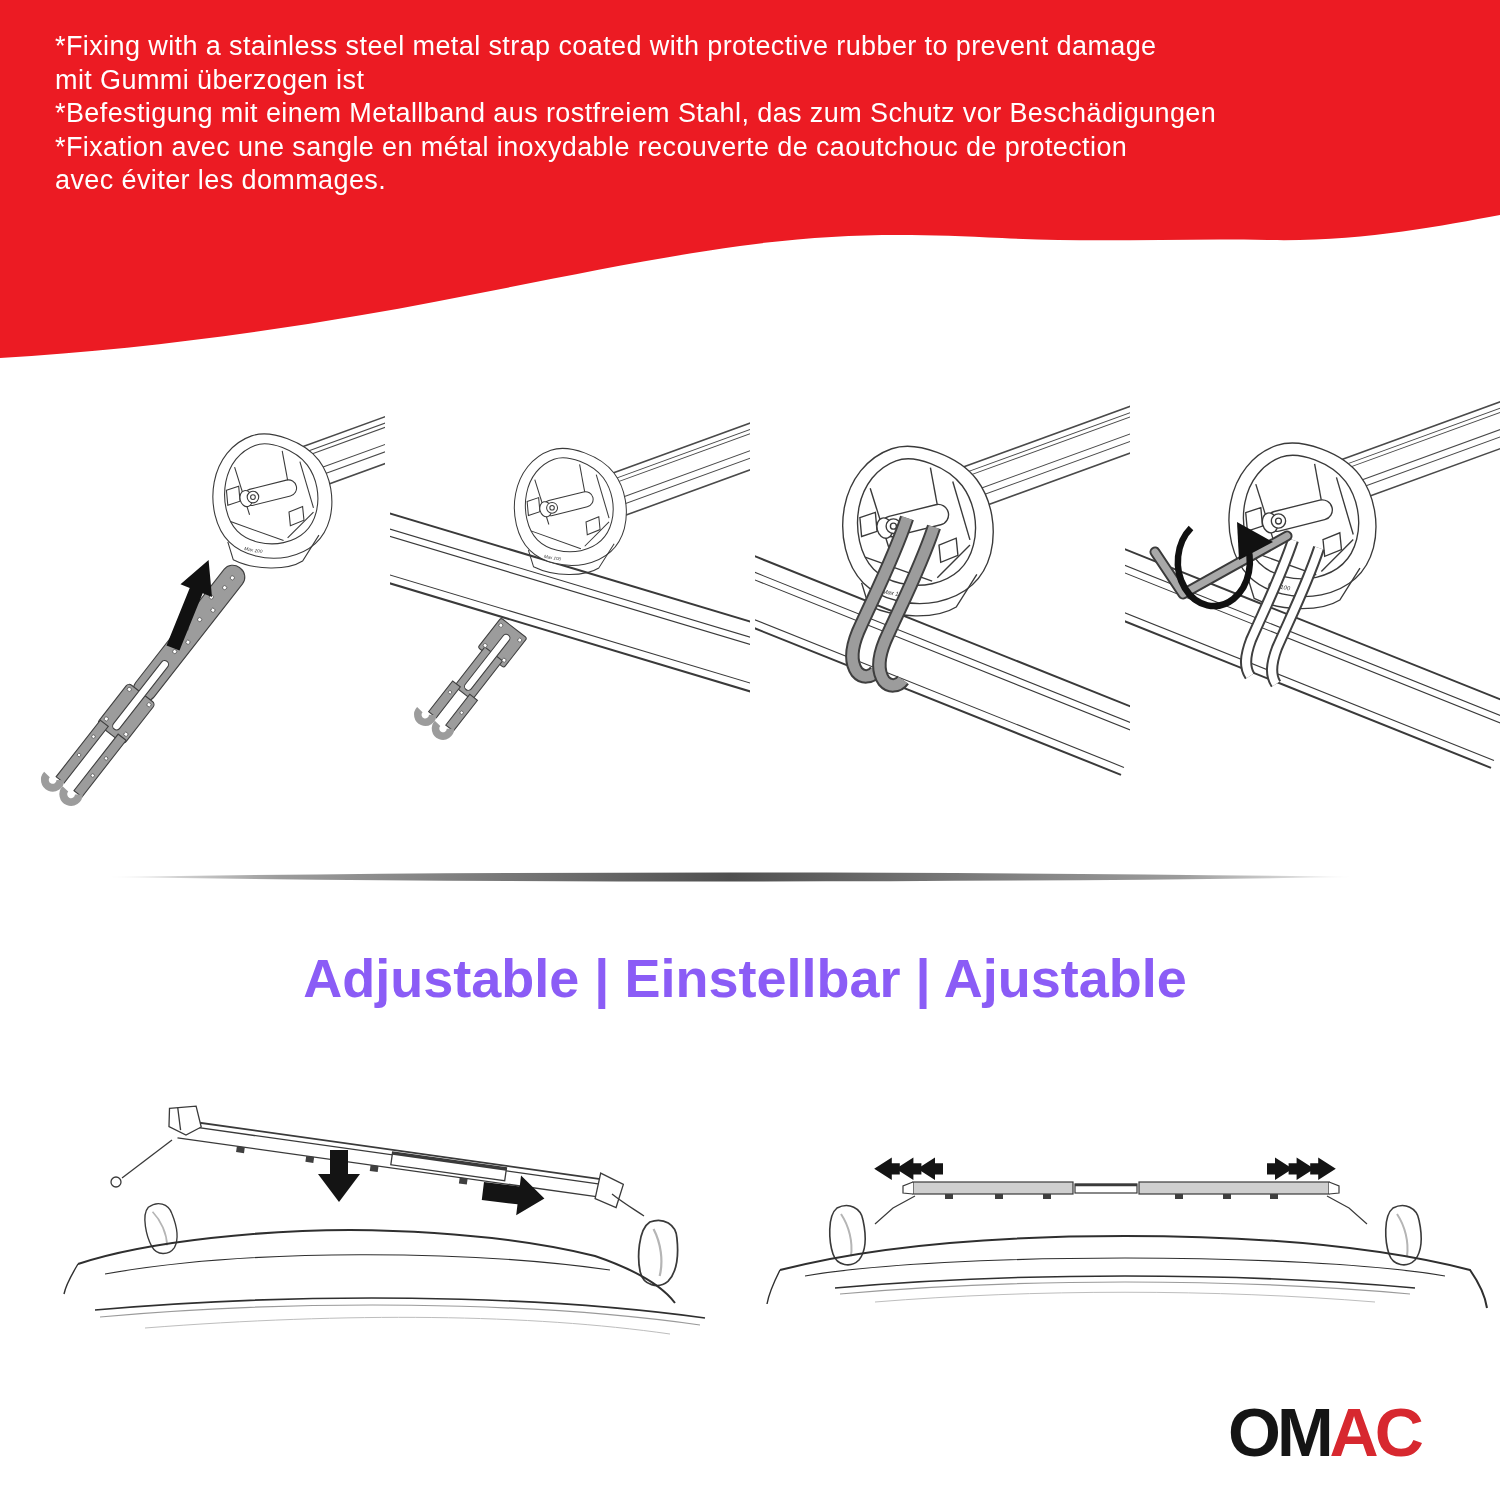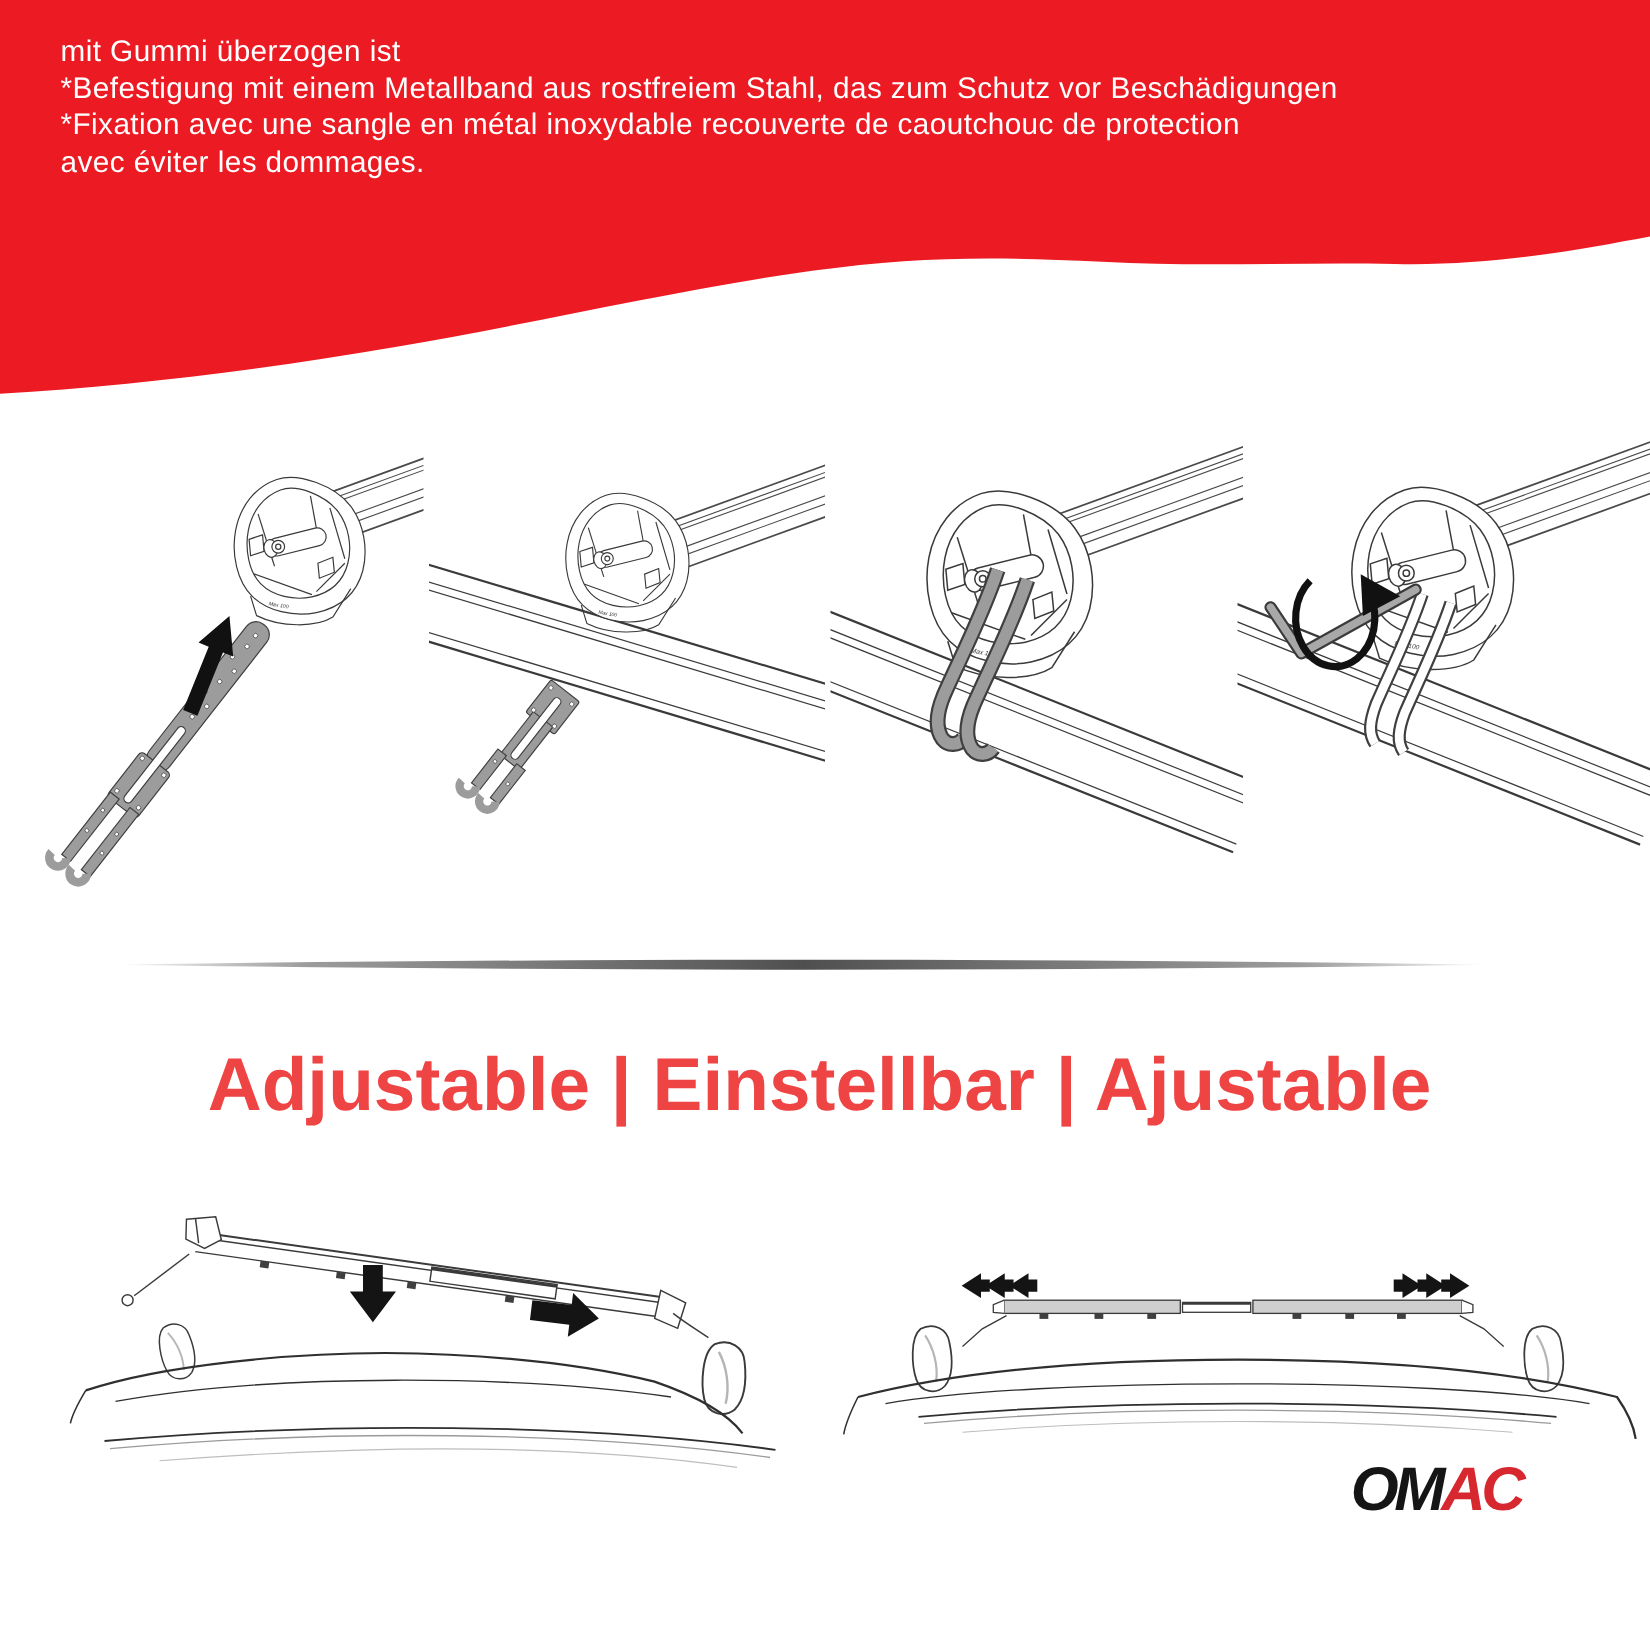--- a/index.html
+++ b/index.html
@@ -4,25 +4,25 @@
 <style>
   html,body{margin:0;padding:0;background:#fff;}
   .canvas{position:relative;width:1500px;height:1500px;background:#ffffff;overflow:hidden;
           font-family:"Liberation Sans", sans-serif;}
   .wave{position:absolute;left:0;top:0;}
   .header-text{position:absolute;left:55px;top:30px;width:1400px;color:#ffffff;
                font-size:27px;line-height:33.5px;letter-spacing:.4px;font-weight:500;}
   .step{position:absolute;top:390px;}
   .divider{position:absolute;left:105px;top:870px;}
   .title{position:absolute;left:0;top:947px;width:1490px;text-align:center;
-         color:#ef4444;font-size:68px;font-weight:800;letter-spacing:0px;}
+         color:#8b5cf6;font-size:54px;font-weight:800;letter-spacing:0px;}
   .figL{position:absolute;left:50px;top:1078px;}
   .figR{position:absolute;left:765px;top:1140px;}
-  .logo{position:absolute;left:1228px;top:1326px;font-size:56px;font-weight:800;
-        letter-spacing:-4px;line-height:1;color:#151515;font-style:italic;}
+  .logo{position:absolute;left:1228px;top:1398px;font-size:68px;font-weight:800;
+        letter-spacing:-4px;line-height:1;color:#151515;}
   .logo .red{color:#d7282f;}
   svg{display:block;}
   .ink{stroke:#3a3a3a;fill:none;}
 </style>
 </head>
 <body>
 
 <div class="canvas">
 
   <svg width="0" height="0" style="position:absolute" aria-hidden="true">
@@ -130,20 +130,21 @@
           <polygon points="0,9 10,9 10,2 32,16 10,30 10,23 0,23" fill="#141414"></polygon>
         </g>
     </defs>
   </svg>
 
   <svg class="wave" width="1500" height="380" viewBox="0 0 1500 380">
     <path fill="#ec1b23" d="M0,0 H1500 V215 C1440,226 1360,242 1268,240 C1180,238 1095,243 1002,238 C905,233 833,233 740,246 C622,262 486,294 362,315 C240,336 118,351 0,358 Z"></path>
   </svg>
 
   <div class="header-text">
+    <div>*Fixing with a stainless steel metal strap coated with protective rubber to prevent damage</div>
     <div>mit Gummi überzogen ist</div>
     <div>*Befestigung mit einem Metallband aus rostfreiem Stahl, das zum Schutz vor Beschädigungen</div>
     <div>*Fixation avec une sangle en métal inoxydable recouverte de caoutchouc de protection</div>
     <div>avec éviter les dommages.</div>
   </div>
 
   <svg class="step" style="left:25px" width="360" height="435" viewBox="0 0 360 435">
     <use href="#g-bar" transform="translate(200,85) rotate(-20)"></use>
     <use href="#g-strap-full" transform="translate(215,178) rotate(38) scale(0.78)"></use>
     <use href="#g-clamp" transform="translate(162,35) scale(0.68)"></use>

